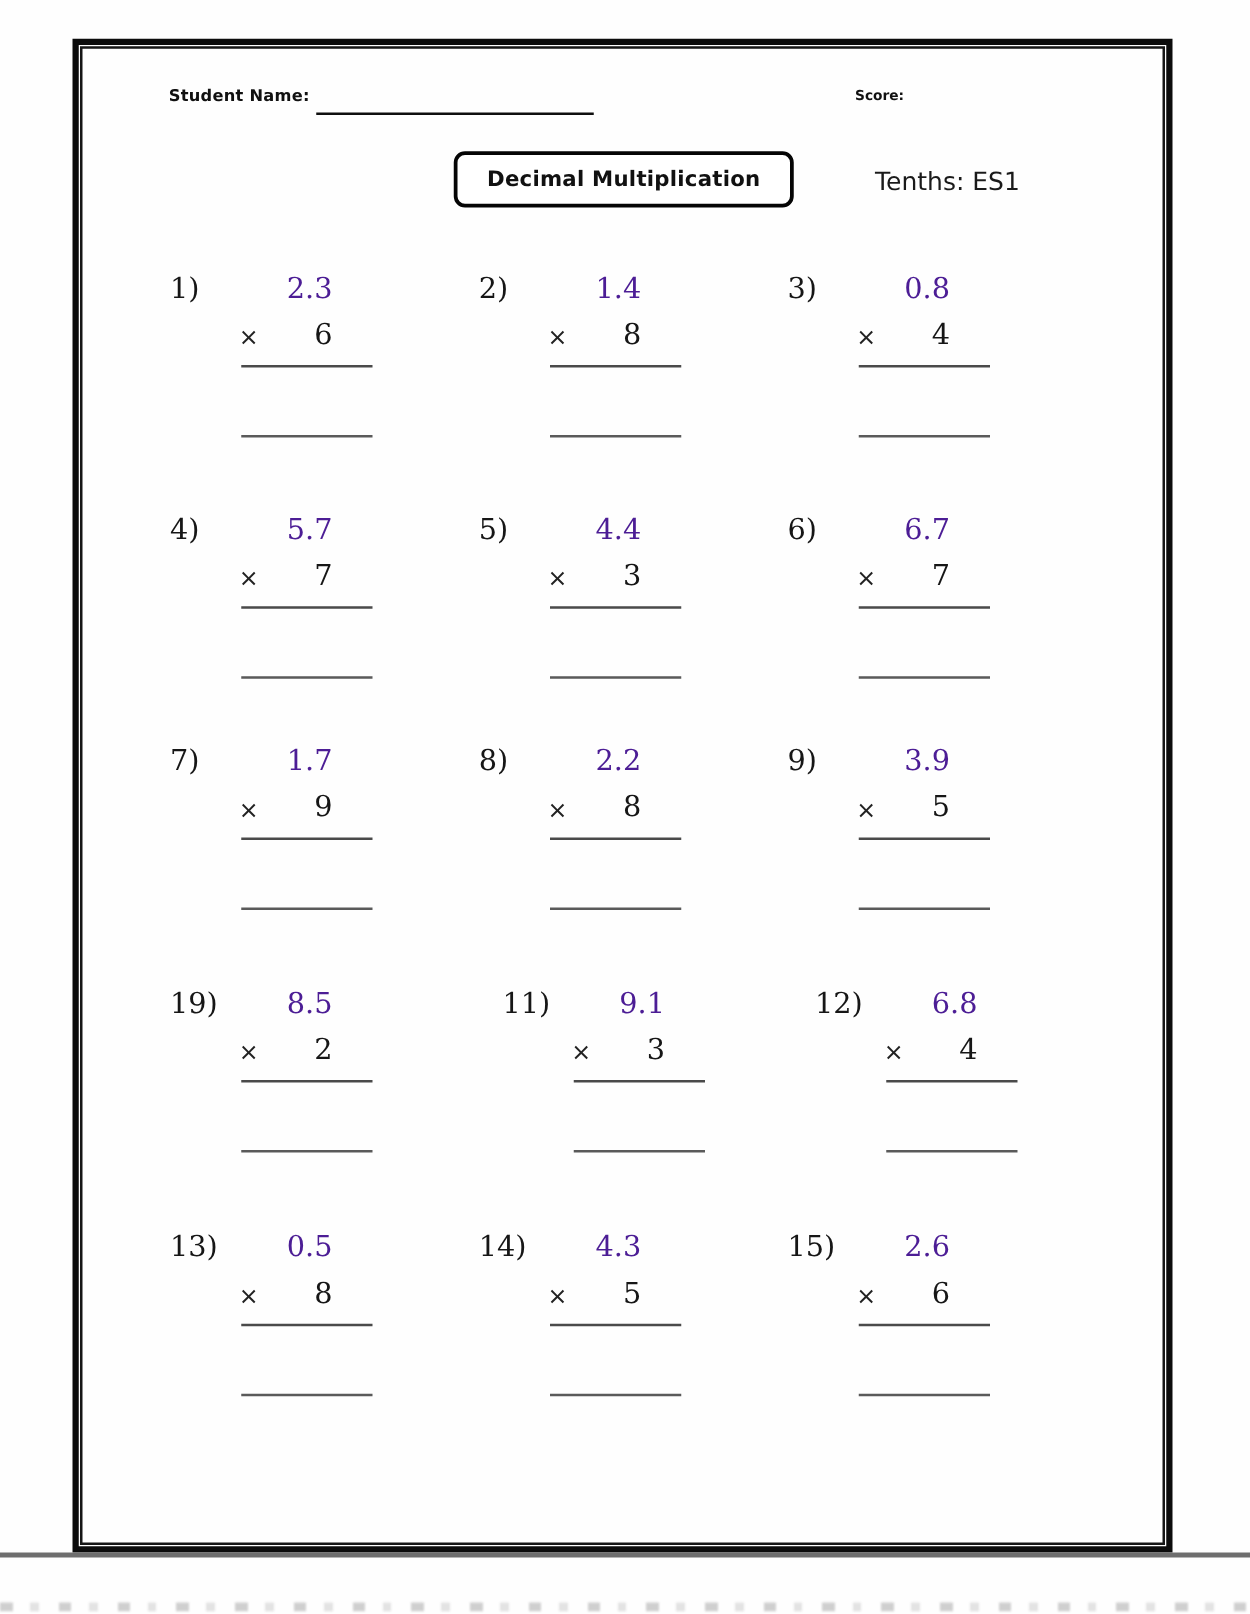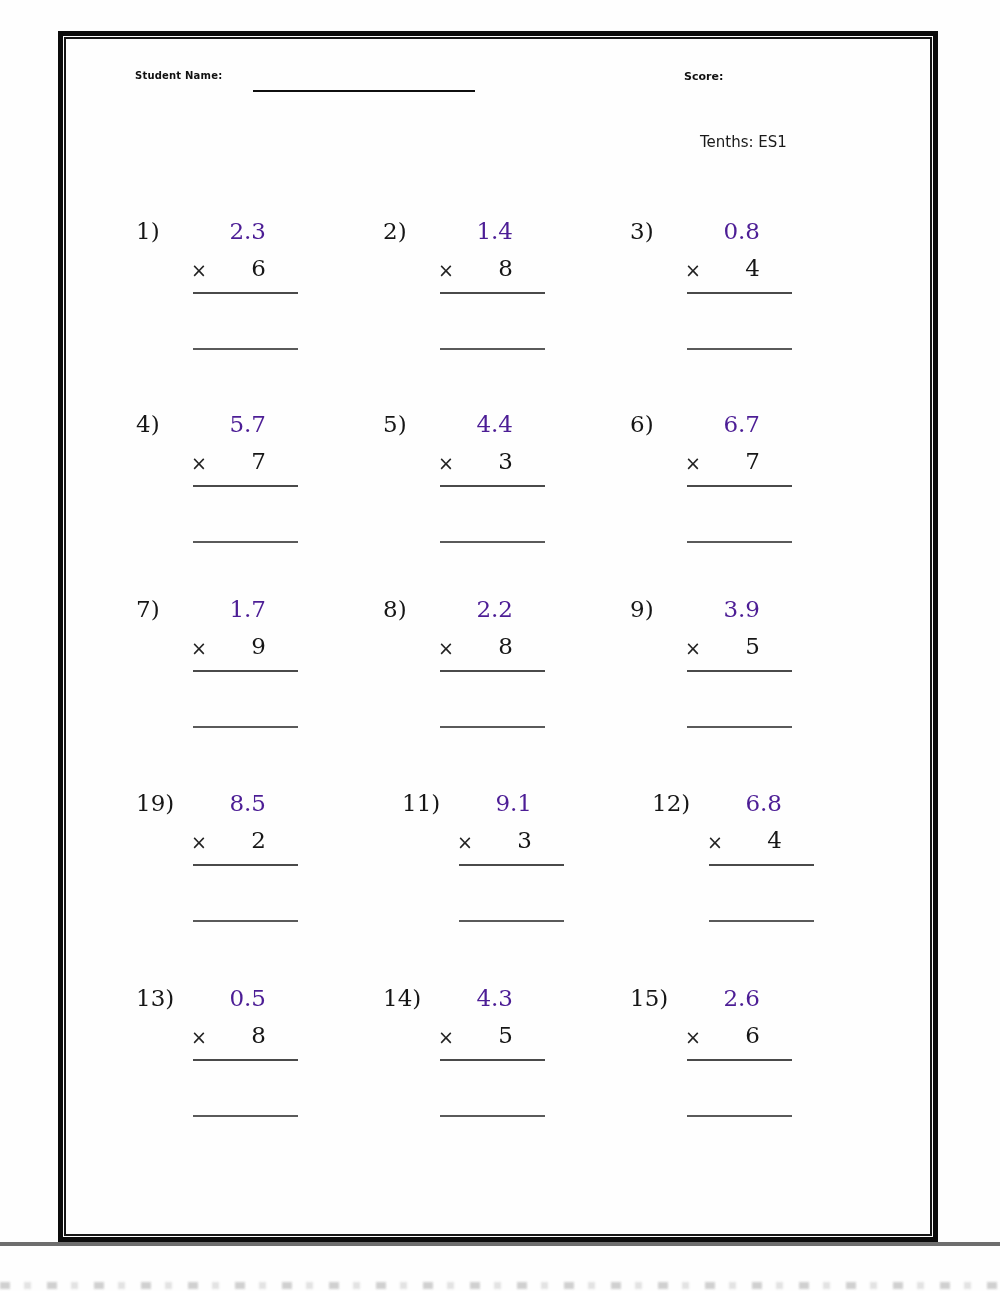--- a/index.html
+++ b/index.html
@@ -10,39 +10,39 @@
   
   .frame-outer{
     position:absolute;left:58px;top:31px;width:880px;height:1211px;
     border:5px solid #0c0c0c;box-sizing:border-box;background:transparent;
   }
   .frame-inner{
     position:absolute;inset:1px;border:2px solid #161616;background:transparent;
   }
   
   .student-label{
-    position:absolute;left:135px;top:70px;font-size:10px;font-weight:bold;
+    position:absolute;left:135px;top:70px;font-size:13px;font-weight:bold;
     letter-spacing:0.2px;
   }
   .name-blank{
     position:absolute;left:253px;top:66px;width:218px;height:22px;
     border:none;border-bottom:2px solid #0f0f0f;background:transparent;outline:none;
     font-family:"DejaVu Sans",sans-serif;font-size:14px;
   }
   .score-label{
     position:absolute;left:684px;top:70px;font-size:11px;font-weight:bold;
   }
   .title-box{
     position:absolute;left:363px;top:121px;width:272px;height:45px;
     border:3px solid #050505;border-radius:9px;box-sizing:border-box;
     display:flex;align-items:center;justify-content:center;background:#fff;
   }
   .title-text{font-size:17px;font-weight:bold;letter-spacing:0.2px;}
   .skill-tag{
-    position:absolute;left:700px;top:133px;font-size:15px;color:#1a1a1a;
+    position:absolute;left:700px;top:133px;font-size:20px;color:#1a1a1a;
   }
   
   .cell{
     position:absolute;width:170px;height:150px;
     font-family:"DejaVu Serif",serif;
   }
   .pnum{
     position:absolute;left:0;top:0;font-size:23px;color:#161616;white-space:nowrap;
   }
   .mcand{
@@ -83,20 +83,23 @@
 <div class="canvas">
 
   <div class="frame-outer">
     <div class="frame-inner"></div>
   </div>
 
   <span class="student-label">Student Name:</span>
   <input class="name-blank" type="text" style="">
   <span class="score-label">Score:</span>
 
+  <div class="title-box">
+    <span class="title-text">Decimal Multiplication</span>
+  </div>
   <span class="skill-tag">Tenths: ES1</span>
 
   <div class="cell" style="left:136px;top:218px">
     <span class="pnum">1)</span>
     <span class="mcand">2.3</span>
     <span class="op">×</span>
     <span class="mplier">6</span>
     <div class="eqline"></div>
     <div class="ansline"></div>
   </div>

